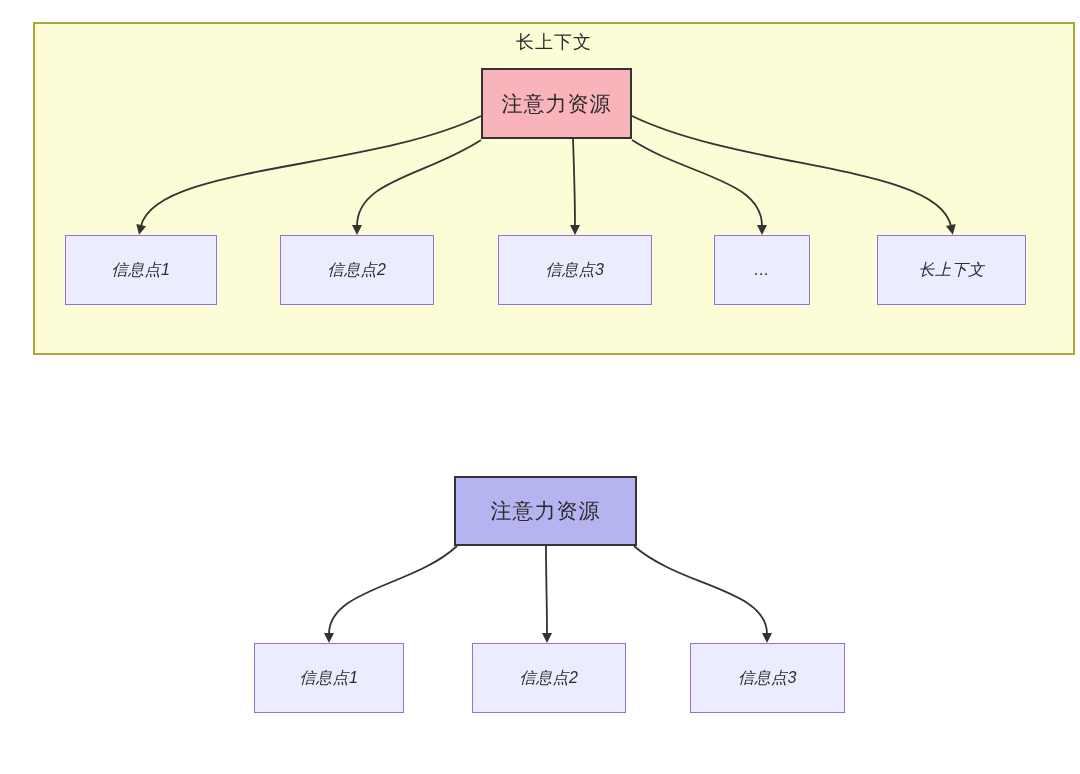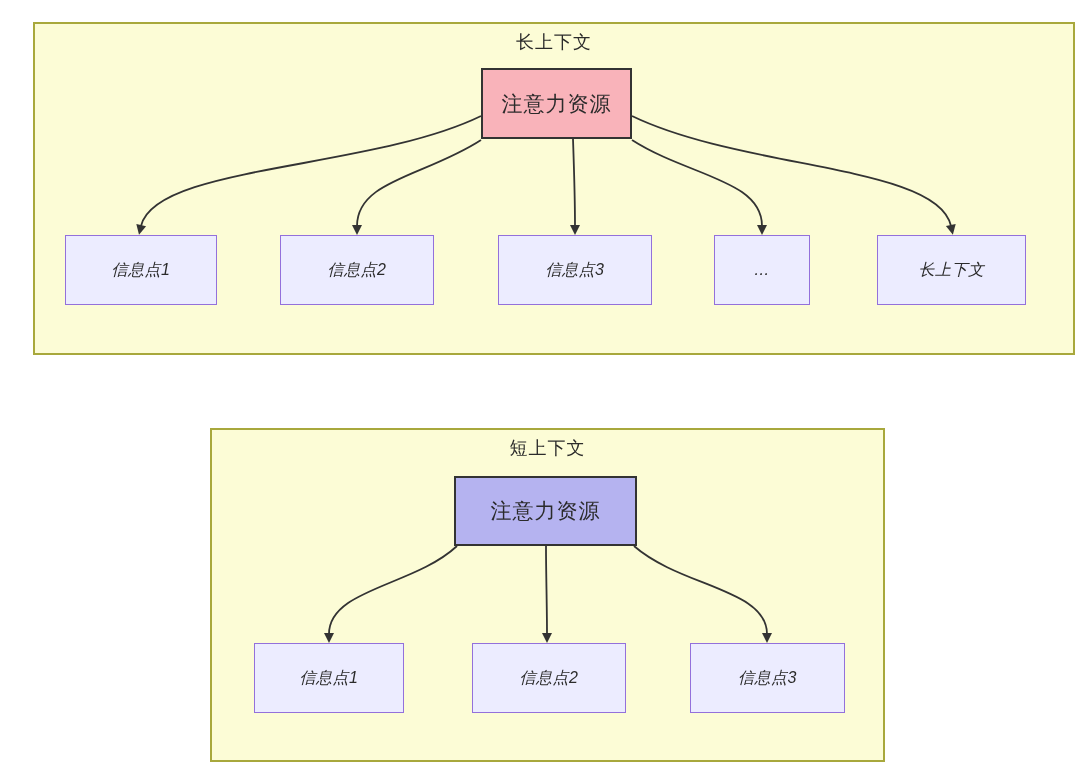--- a/index.html
+++ b/index.html
@@ -84,23 +84,20 @@
 </style>
 </head>
 <body>
 
 <div class="stage">
 
   <div class="panel panel-long">
     <div class="panel-title">长上下文</div>
   </div>
 
-  <div class="panel panel-short">
-    <div class="panel-title">短上下文</div>
-  </div>
 
   <svg class="edges" viewBox="0 0 1080 774" xmlns="http://www.w3.org/2000/svg">
     <defs>
       <marker id="arrow" markerUnits="userSpaceOnUse" markerWidth="12" markerHeight="12" viewBox="0 0 12 12" refX="2" refY="6" orient="auto">
         <path class="arrowhead" d="M1,1 L11,6 L1,11 Z"></path>
       </marker>
     </defs>
 
     <path class="edge" d="M 481 116 C 370 170, 155 165, 141 226" marker-end="url(#arrow)"></path>
     <path class="edge" d="M 481 140 C 426 176, 357 180, 357 226" marker-end="url(#arrow)"></path>

